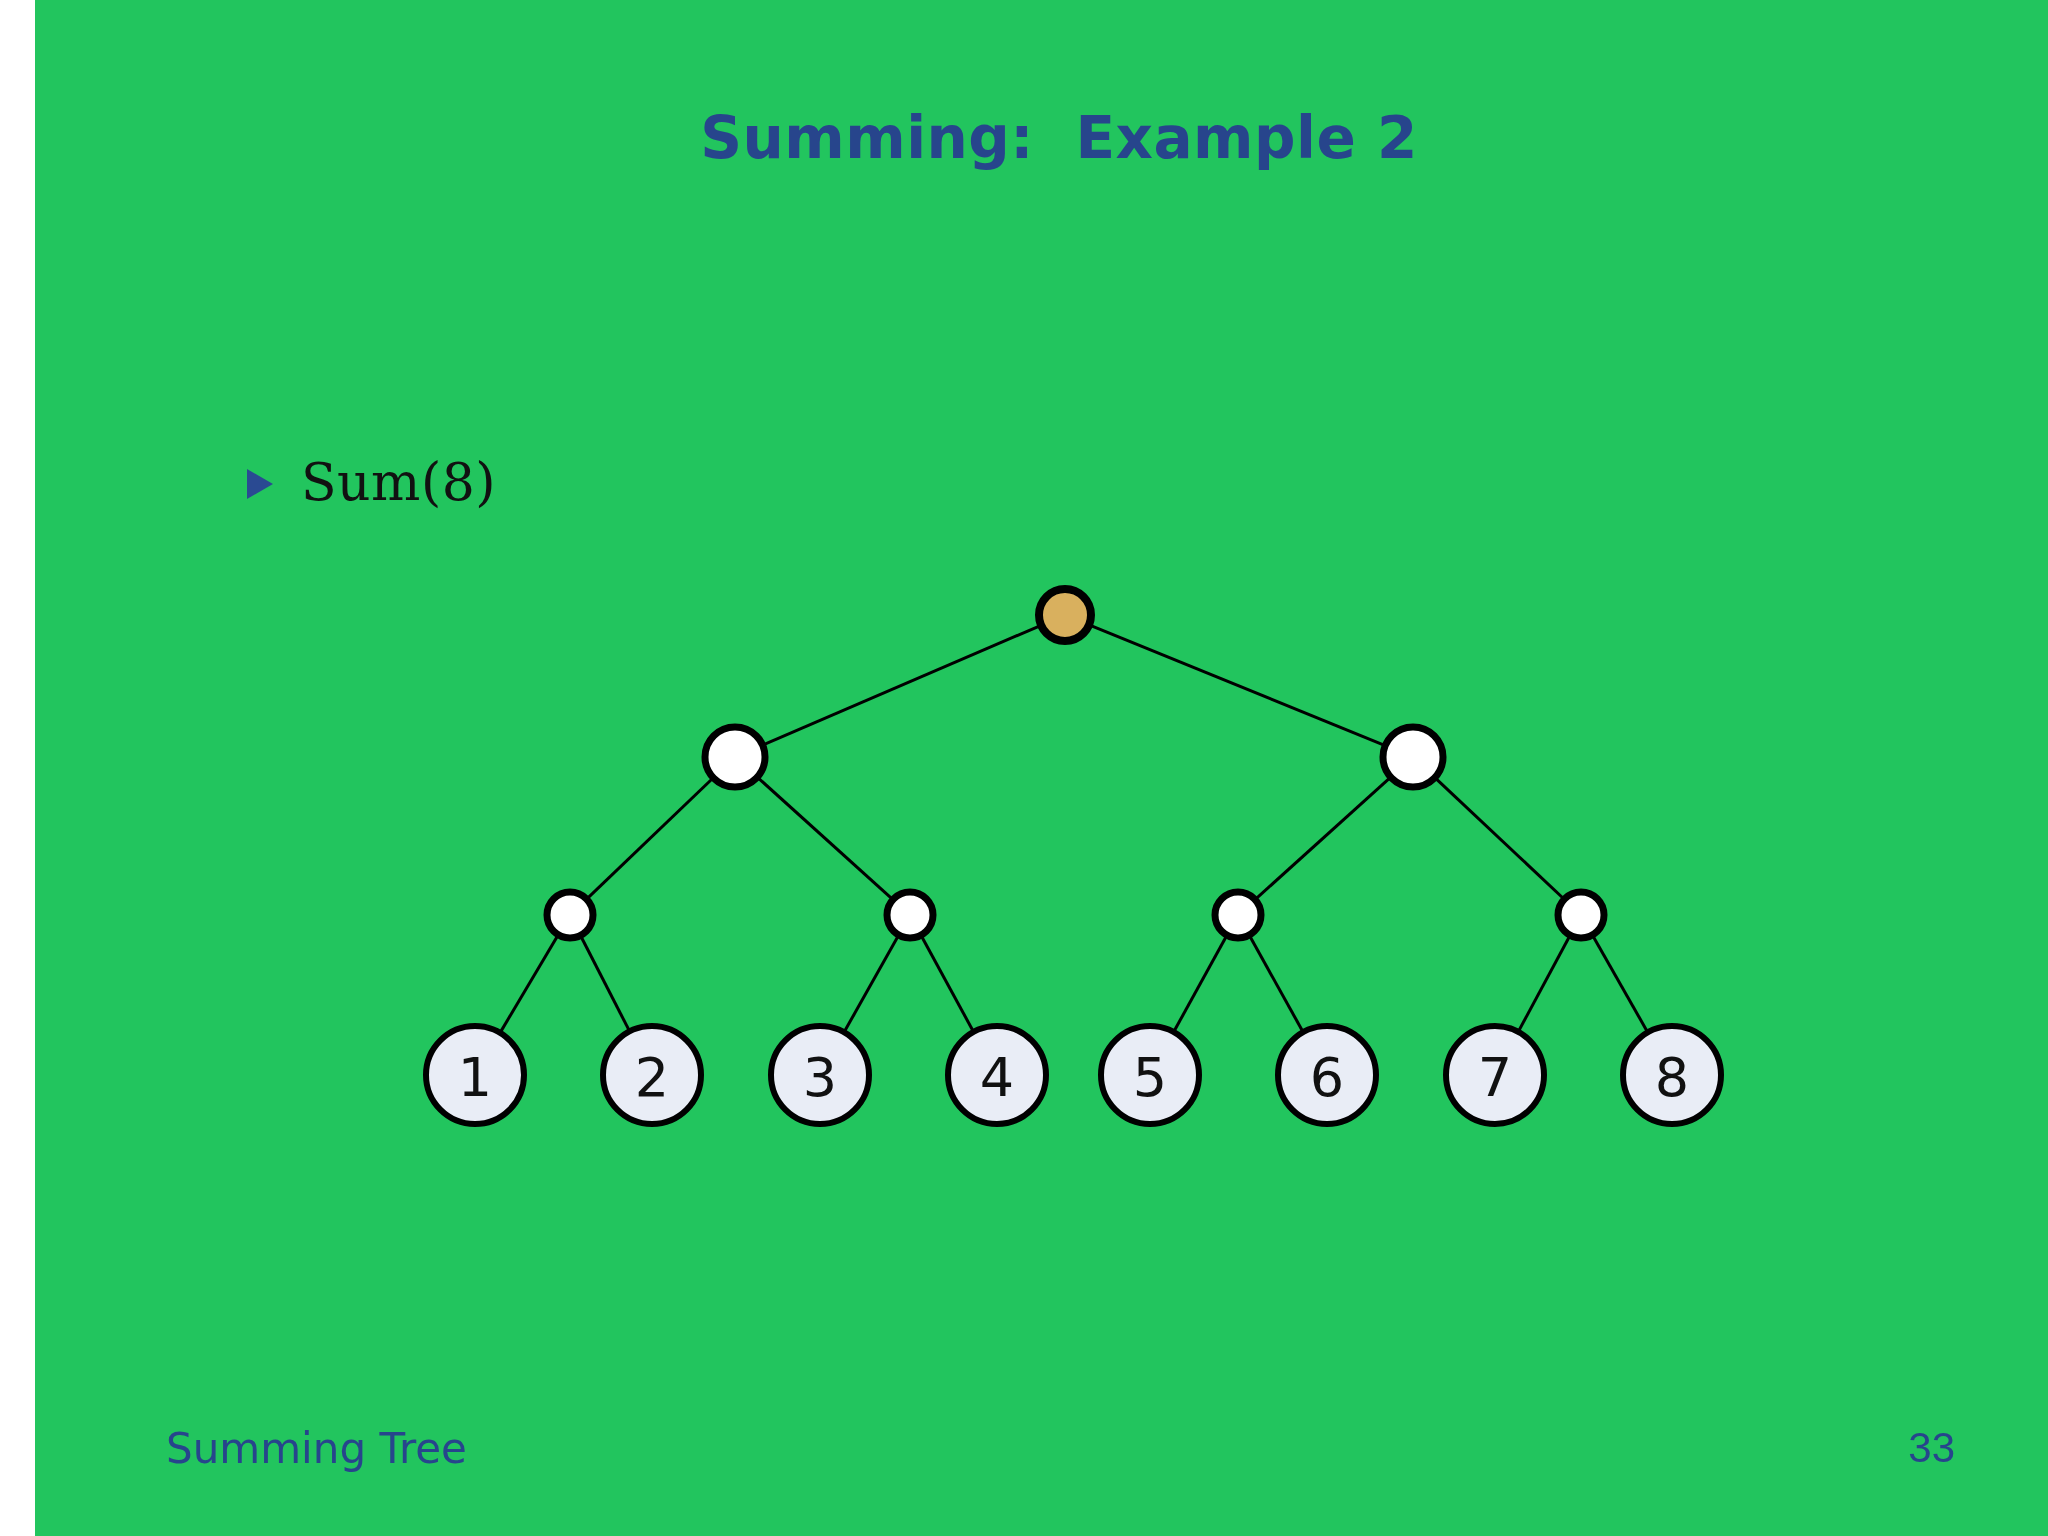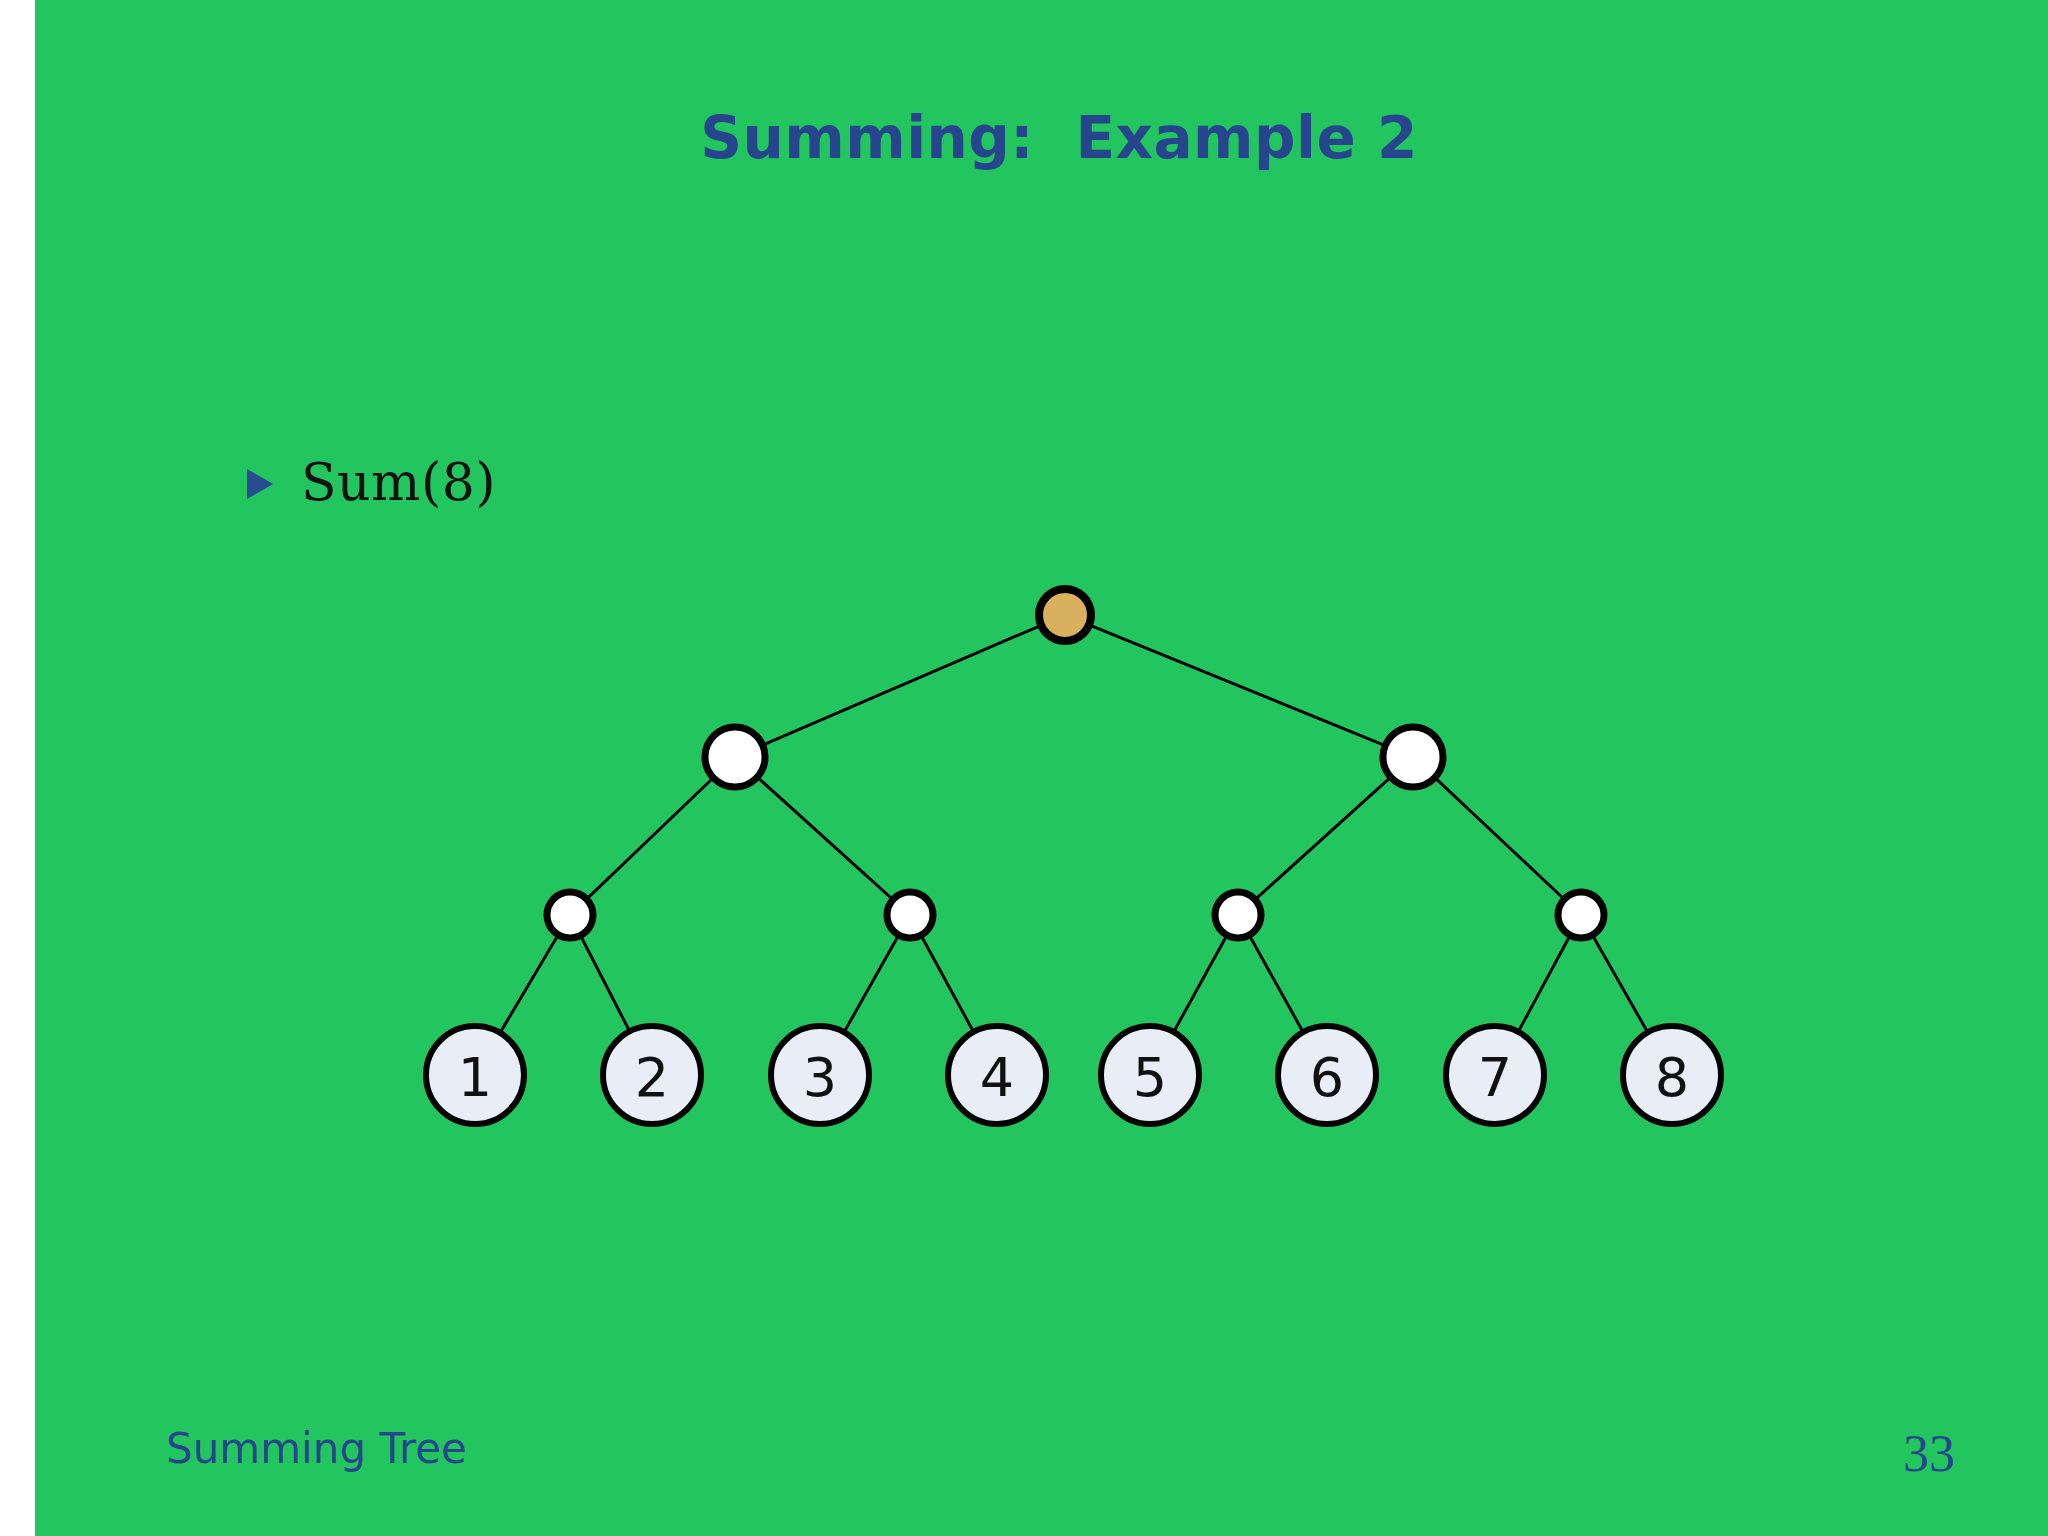--- a/index.html
+++ b/index.html
@@ -98,22 +98,22 @@
     top: 1424px;
     font-family: "DejaVu Sans", sans-serif;
     font-size: 42px;
     color: #27458c;
     white-space: pre;
   }
   #footer-page {
     position: absolute;
     right: 128px;
     top: 1424px;
-    font-family: Liberation Serif, serif;
-    font-size: 52px;
+    font-family: Liberation Sans, sans-serif;
+    font-size: 42px;
     color: #27458c;
     white-space: pre;
   }
 </style>
 </head>
 <body>
 
 <div id="slide">
 
   <div id="title">Summing:  Example 2</div>

